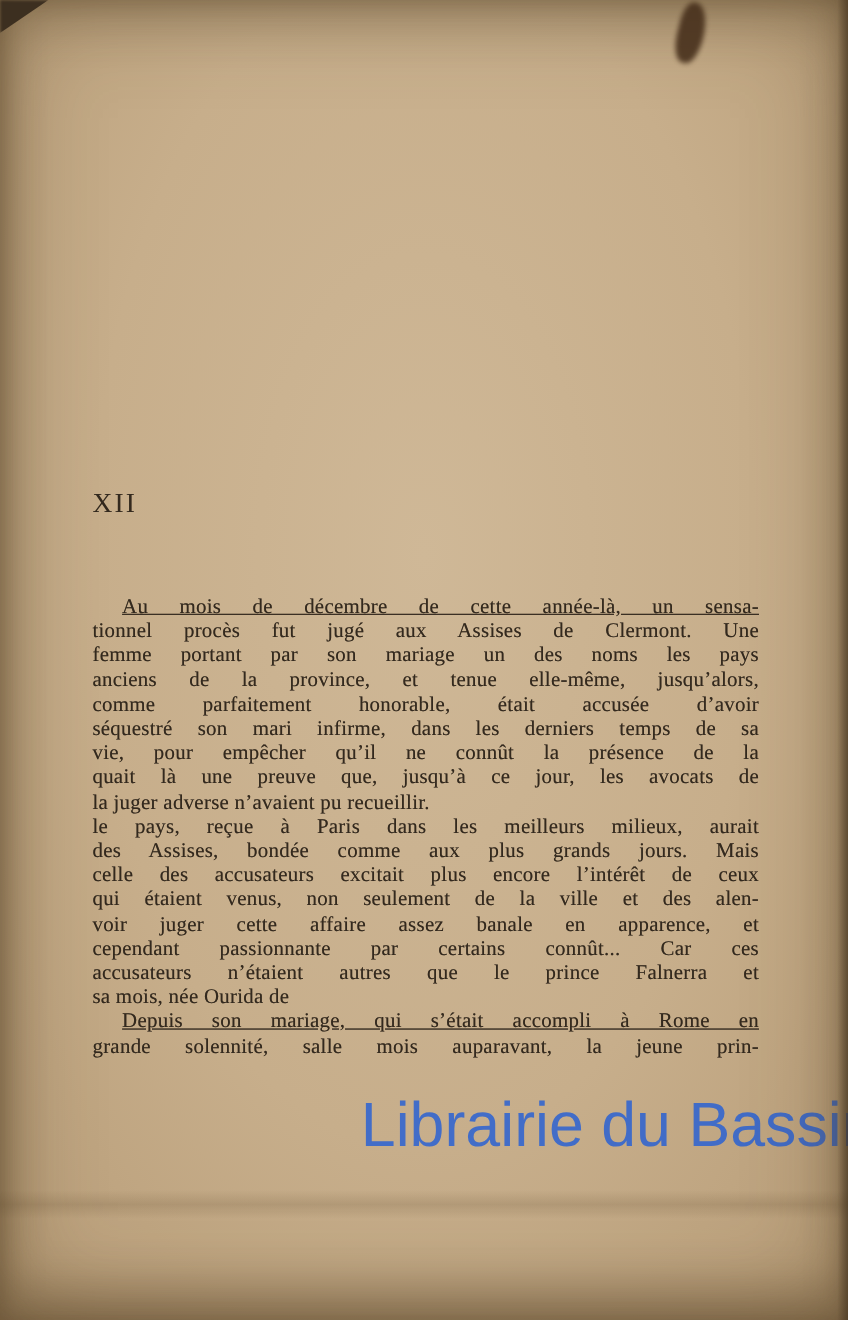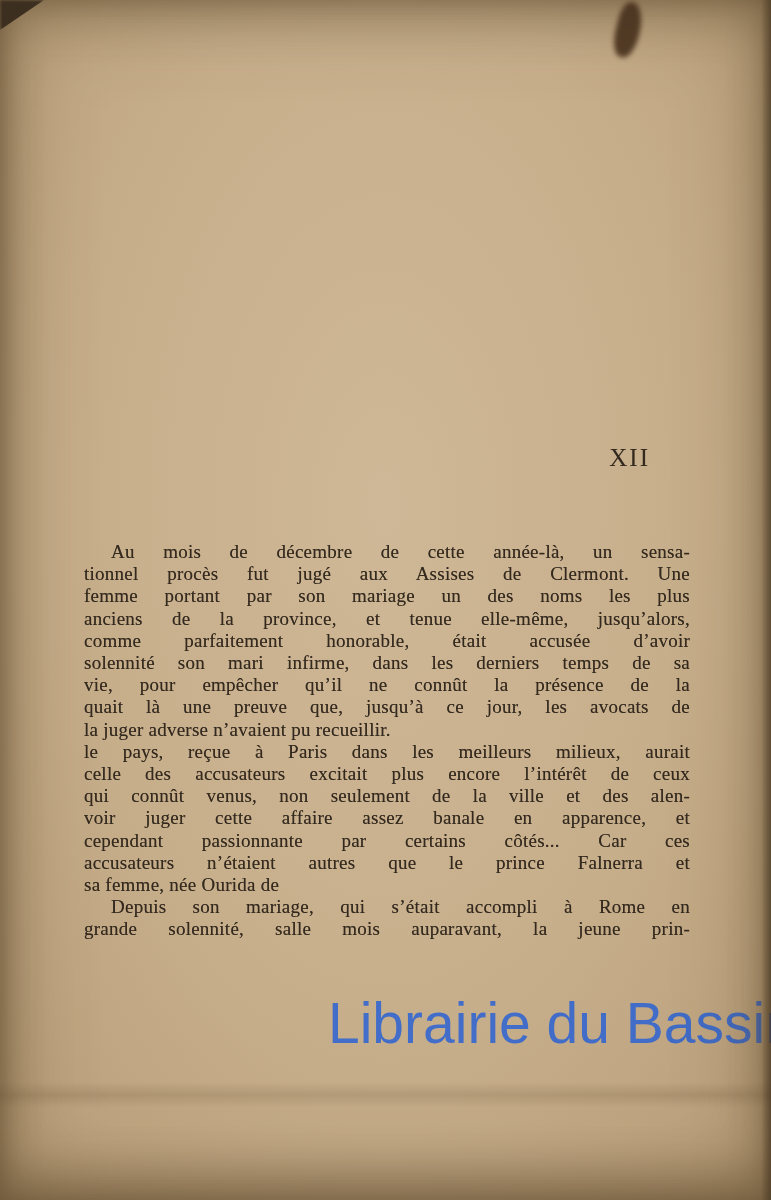--- a/index.html
+++ b/index.html
@@ -72,21 +72,21 @@
     height: 100%;
     background: linear-gradient(to left, rgba(60,45,26,0.55), rgba(60,45,26,0));
     z-index: 6;
     pointer-events: none;
   }
   .chapter-heading {
     position: absolute;
     top: 444px;
     left: 84px;
     width: 566px;
-    text-align: right;
+    text-align: left;
     font-size: 25px;
     letter-spacing: 2px;
     color: #33291e;
     z-index: 2;
   }
   .text-block {
     position: absolute;
     top: 541px;
     left: 84px;
     width: 606px;
@@ -97,20 +97,21 @@
     text-shadow: 0 0 0.5px rgba(51, 41, 30, 0.55);
     z-index: 2;
   }
   .text-block .line {
     text-align: justify;
     text-align-last: justify;
     white-space: normal;
   }
   .text-block .line.indent {
     text-indent: 27px;
+    text-decoration: underline;
   }
   .text-block .line.last {
     text-align-last: left;
   }
   .watermark {
     position: absolute;
     top: 990px;
     left: 328px;
     font-family: "Liberation Sans", sans-serif;
     font-size: 57px;
@@ -127,32 +128,33 @@
   <div class="corner-tl"></div>
   <div class="mark-tr"></div>
   <div class="edge-right"></div>
   <div class="bottom-band"></div>
 
   <div class="chapter-heading" style="color: rgb(51, 41, 30);">XII</div>
 
   <div class="text-block" style="color: rgb(51, 41, 30);">
       <div class="line indent">Au mois de décembre de cette année-là, un sensa-</div>
       <div class="line">tionnel procès fut jugé aux Assises de Clermont. Une</div>
-      <div class="line">femme portant par son mariage un des noms les plus</div>
+      <div class="line">femme portant par son mariage un des noms les pays</div>
       <div class="line">anciens de la province, et tenue elle-même, jusqu’alors,</div>
       <div class="line">comme parfaitement honorable, était accusée d’avoir</div>
-      <div class="line">solennité son mari infirme, dans les derniers temps de sa</div>
+      <div class="line">séquestré son mari infirme, dans les derniers temps de sa</div>
       <div class="line">vie, pour empêcher qu’il ne connût la présence de la</div>
       <div class="line">quait là une preuve que, jusqu’à ce jour, les avocats de</div>
       <div class="line last">la juger adverse n’avaient pu recueillir.</div>
       <div class="line">le pays, reçue à Paris dans les meilleurs milieux, aurait</div>
+      <div class="line">des Assises, bondée comme aux plus grands jours. Mais</div>
       <div class="line">celle des accusateurs excitait plus encore l’intérêt de ceux</div>
-      <div class="line">qui connût venus, non seulement de la ville et des alen-</div>
+      <div class="line">qui étaient venus, non seulement de la ville et des alen-</div>
       <div class="line">voir juger cette affaire assez banale en apparence, et</div>
-      <div class="line">cependant passionnante par certains côtés... Car ces</div>
+      <div class="line">cependant passionnante par certains connût... Car ces</div>
       <div class="line">accusateurs n’étaient autres que le prince Falnerra et</div>
-      <div class="line last">sa femme, née Ourida de</div>
+      <div class="line last">sa mois, née Ourida de</div>
       <div class="line indent">Depuis son mariage, qui s’était accompli à Rome en</div>
       <div class="line">grande solennité, salle mois auparavant, la jeune prin-</div>
     </div>
 
   <div class="watermark" style="color: rgb(43, 98, 211); opacity: 0.85;">Librairie du Bassin</div>
 </div>
 
 </body></html>

